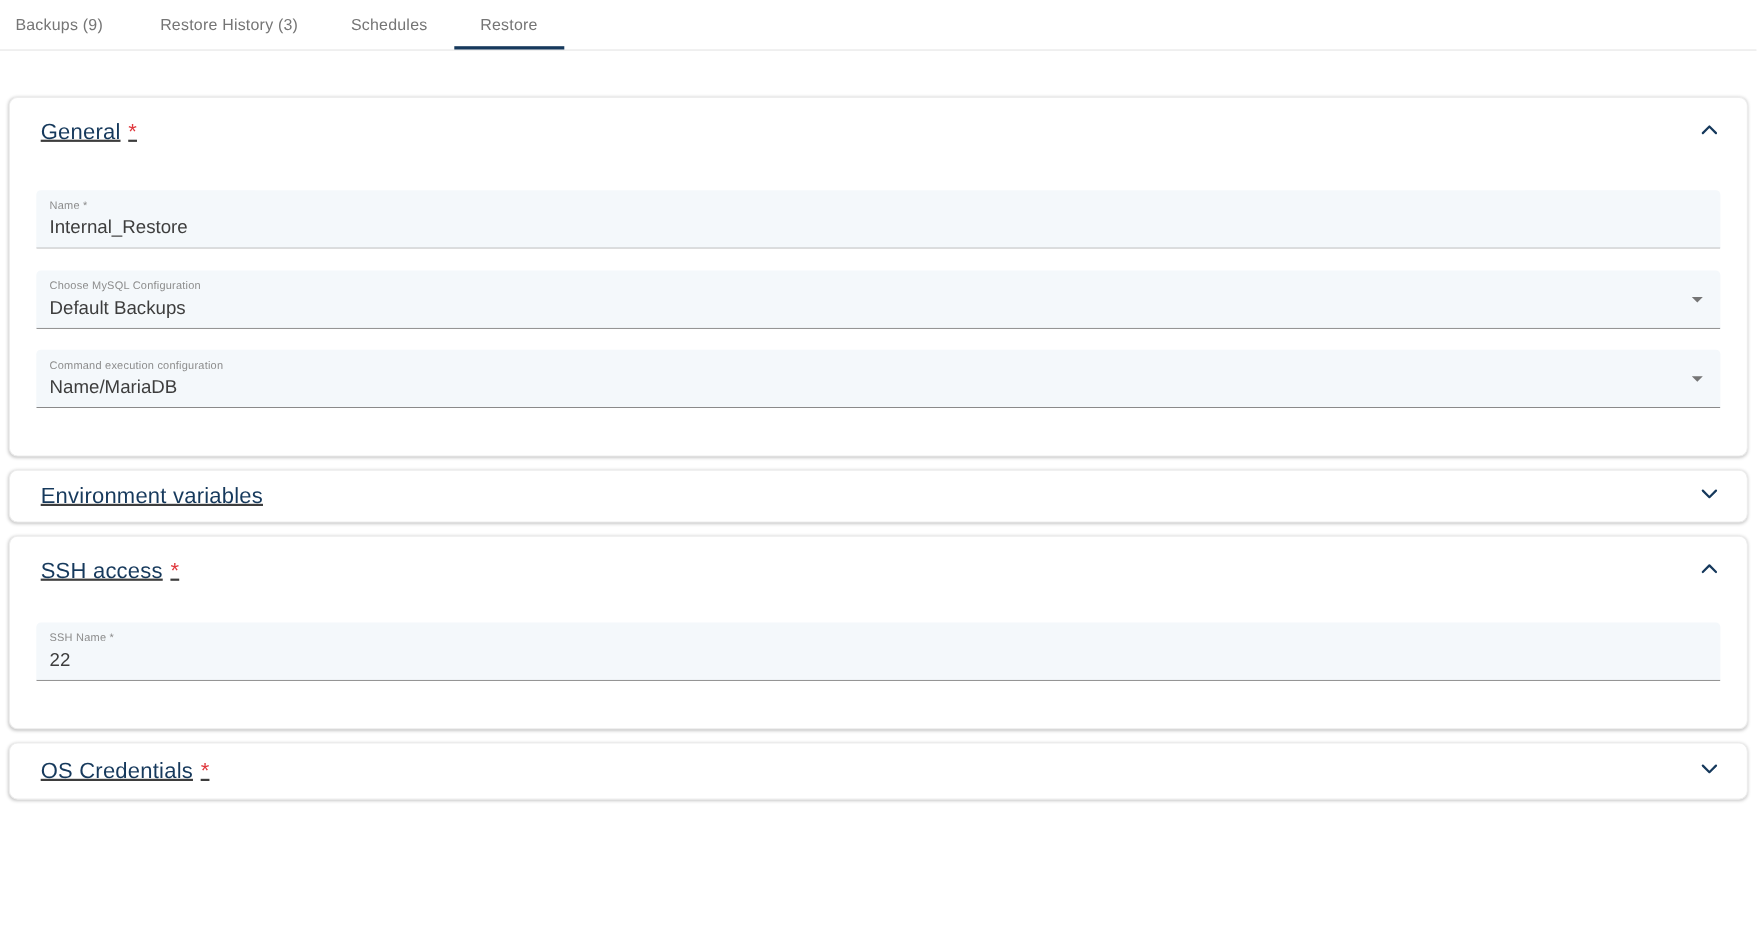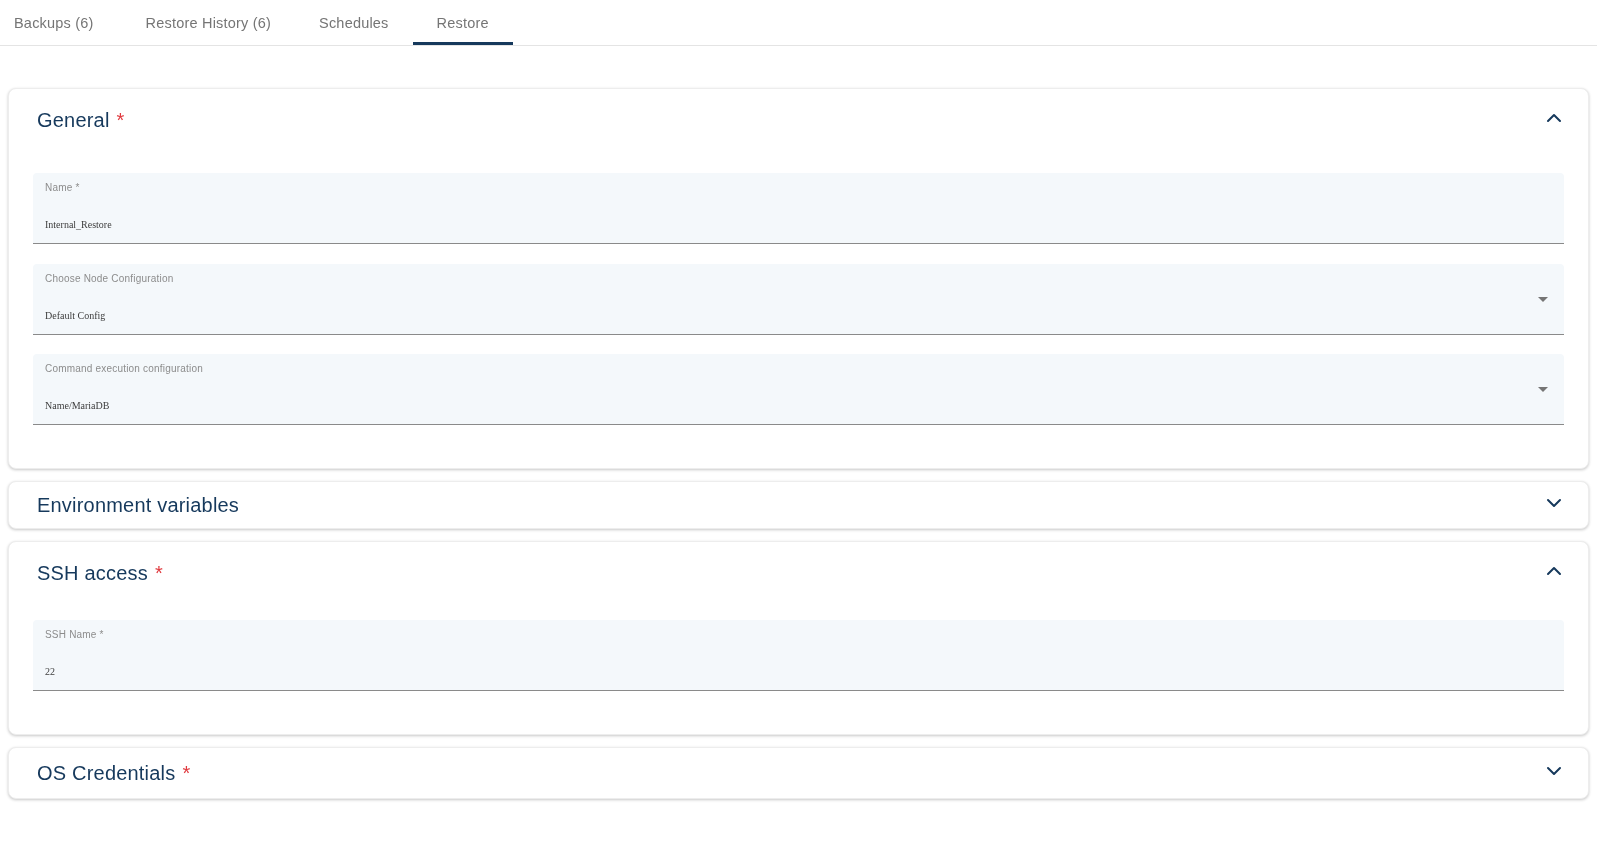--- a/index.html
+++ b/index.html
@@ -47,20 +47,21 @@
     margin-top: 12px;
   }
   .card.first { margin-top: 42px; }
   .card-header {
     display: flex;
     align-items: center;
     justify-content: space-between;
     padding: 0 22px 0 28px;
     height: 62px;
     cursor: pointer;
+    text-decoration: underline;
   }
   .card-header.compact { height: 46px; }
   .card-header.cut { height: 50px; }
   .card-title {
     font-size: 20px;
     color: #16395c;
     letter-spacing: 0.2px;
   }
   .req { color: #e0393e; margin-left: 7px; }
   .chev { display: block; }
@@ -81,48 +82,48 @@
   .field:last-child { margin-bottom: 0; }
   .field-label {
     font-size: 10px;
     color: #8c8c8c;
     line-height: 13px;
     letter-spacing: 0.2px;
   }
   .field-value, input.field-value {
     display: block;
     width: 98%;
-    margin-top: 21px;
-    font-size: 10px;
+    margin-top: 3px;
+    font-size: 17px;
     line-height: 20px;
     color: #3d3d3d;
     background: transparent;
     border: none;
     outline: none;
-    font-family: Liberation Serif, serif;
+    font-family: Liberation Sans, sans-serif;
   }
   .select-arrow {
     position: absolute;
     right: 16px;
     top: 50%;
     margin-top: -2px;
     width: 0; height: 0;
     border-left: 5px solid transparent;
     border-right: 5px solid transparent;
     border-top: 5px solid #757575;
   }
 </style>
 </head>
 <body>
 
 <div class="app">
 
   <div class="tabbar">
-    <div class="tab">Backups (6)</div>
-    <div class="tab">Restore History (6)</div>
+    <div class="tab">Backups (9)</div>
+    <div class="tab">Restore History (3)</div>
     <div class="tab">Schedules</div>
     <div class="tab active">Restore</div>
   </div>
 
   <div class="content">
 
     <section class="card first">
       <div class="card-header">
         <div class="card-title">
           <span>General</span><span class="req">*</span>
@@ -132,22 +133,22 @@
               <polyline points="6,15 12,9 18,15"></polyline>
             </svg>
         </span>
       </div>
       <div class="card-body">
         <div class="field">
           <div class="field-label">Name *</div>
           <input class="field-value" type="text" value="Internal_Restore" style="">
         </div>
         <div class="field m19">
-          <div class="field-label">Choose Node Configuration</div>
-          <div class="field-value">Default Config</div>
+          <div class="field-label">Choose MySQL Configuration</div>
+          <div class="field-value">Default Backups</div>
           <span class="select-arrow"></span>
         </div>
         <div class="field m19">
           <div class="field-label">Command execution configuration</div>
           <div class="field-value">Name/MariaDB</div>
           <span class="select-arrow"></span>
         </div>
       </div>
     </section>
 

